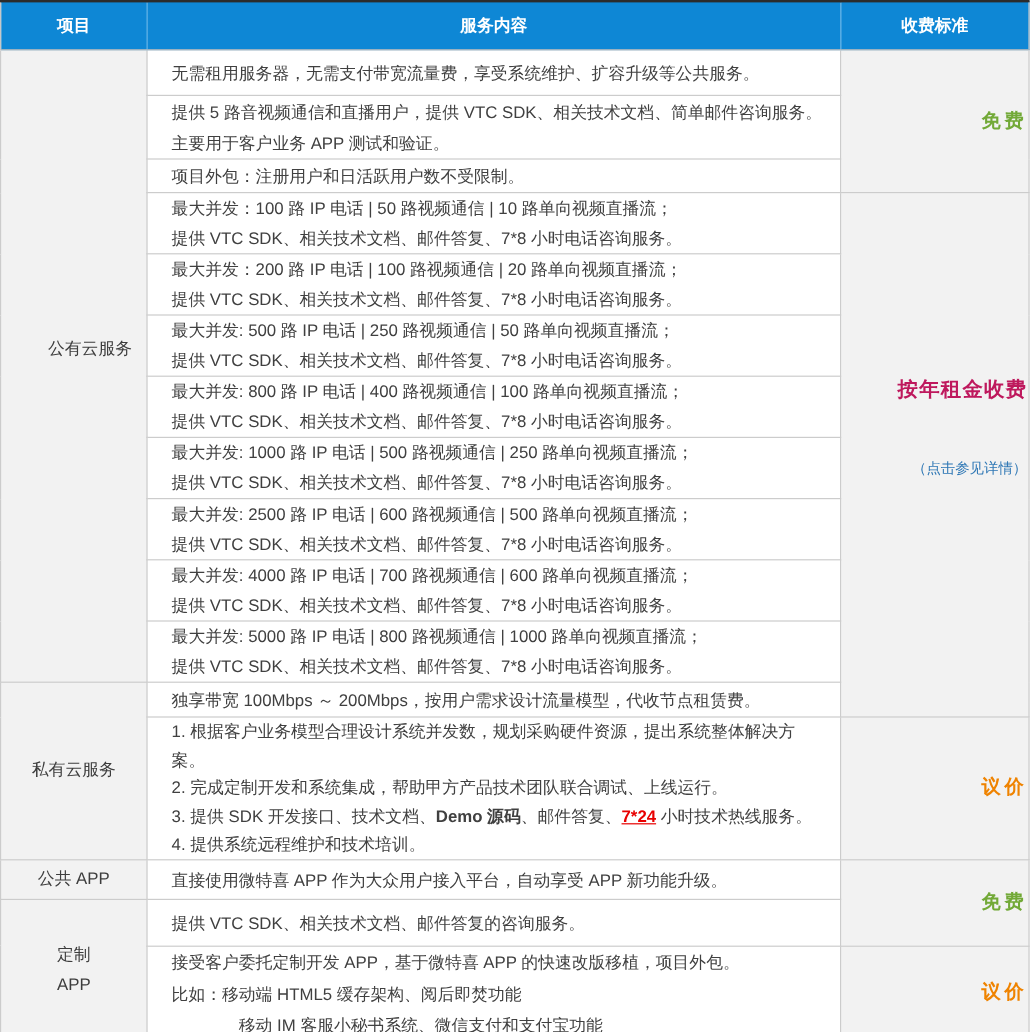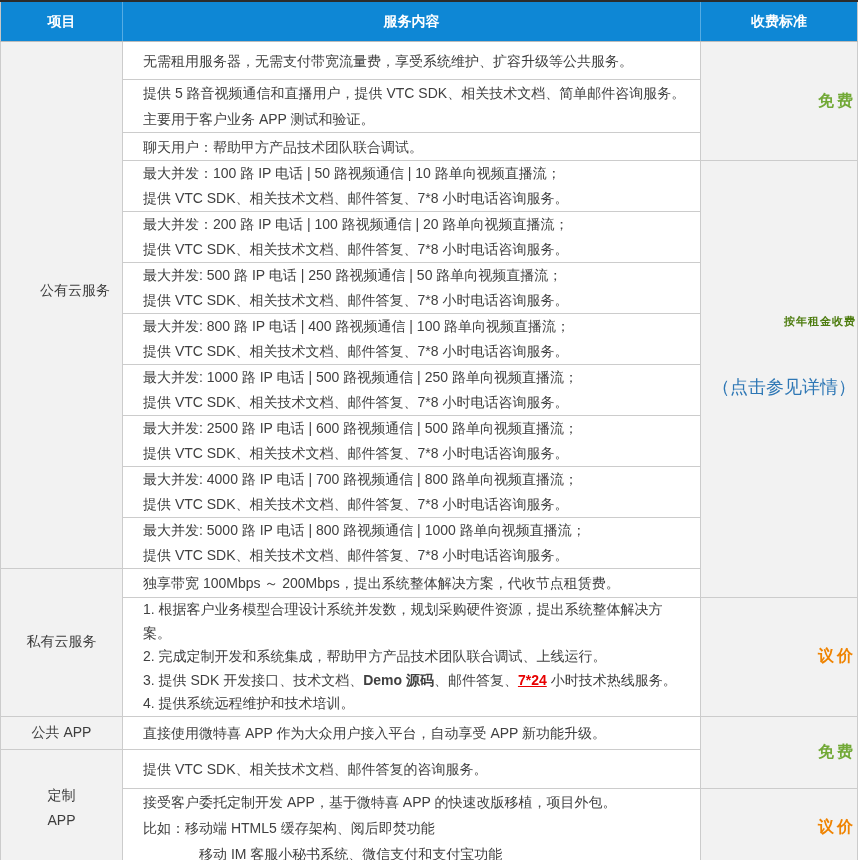--- a/index.html
+++ b/index.html
@@ -16,22 +16,22 @@
   td{border:1px solid #cccccc;vertical-align:middle;}
   .cat{background:#f2f2f2;text-align:center;font-size:14px;color:#3d3d3d;}
   .fee{background:#f2f2f2;text-align:right;}
   .svc{background:#ffffff;padding:0 10px 0 20px;font-size:14px;line-height:25px;}
   .svc.single{line-height:20px;}
   .svc.list{line-height:23.5px;}
   .svc.multi{line-height:26px;}
   .green{color:#72a937;font-weight:bold;font-size:16px;letter-spacing:3px;}
   .orange{color:#ef8300;font-weight:bold;font-size:16px;letter-spacing:3px;}
   .annual-wrap{position:relative;top:-23px;}
-  .annual{color:#4d7c0f;font-weight:bold;font-size:11px;letter-spacing:1px;margin-bottom:46px;}
-  .annual-note{color:#2e77b5;font-size:18px;}
+  .annual{color:#be185d;font-weight:bold;font-size:17px;letter-spacing:1px;margin-bottom:46px;}
+  .annual-note{color:#2e77b5;font-size:12px;}
   .pubcloud-wrap{position:relative;top:-14px;padding-left:27px;}
   .cat .two-line{line-height:25px;}
   .b{font-weight:bold;margin-top:20px;}
   .red{color:#e80000;font-weight:bold;text-decoration:underline;}
   .indent{padding-left:56px;}
   tr.h{height:38px}
   tr.r1{height:38px}
   tr.r2{height:52px}
   tr.r3{height:28px}
   tr.tier{height:50px}
@@ -66,21 +66,21 @@
       <td class="svc single">无需租用服务器，无需支付带宽流量费，享受系统维护、扩容升级等公共服务。</td>
       <td class="fee green" rowspan="3">免费</td>
     </tr>
     <tr class="r2">
       <td class="svc multi">
         <div>提供 5 路音视频通信和直播用户，提供 VTC SDK、相关技术文档、简单邮件咨询服务。</div>
         <div>主要用于客户业务 APP 测试和验证。</div>
       </td>
     </tr>
     <tr class="r3">
-      <td class="svc single">聊天用户：帮助甲方产品技术团队联合调试。</td>
+      <td class="svc single">项目外包：注册用户和日活跃用户数不受限制。</td>
     </tr>
 
     <tr class="tier">
       <td class="svc">
         <div>最大并发：100 路 IP 电话 | 50 路视频通信 | 10 路单向视频直播流；</div>
         <div>提供 VTC SDK、相关技术文档、邮件答复、7*8 小时电话咨询服务。</div>
       </td>
       <td class="fee" rowspan="9">
         <div class="annual-wrap">
           <div class="annual">按年租金收费</div>
@@ -113,34 +113,34 @@
       </td>
     </tr>
     <tr class="tier">
       <td class="svc">
         <div>最大并发: 2500 路 IP 电话 | 600 路视频通信 | 500 路单向视频直播流；</div>
         <div>提供 VTC SDK、相关技术文档、邮件答复、7*8 小时电话咨询服务。</div>
       </td>
     </tr>
     <tr class="tier">
       <td class="svc">
-        <div>最大并发: 4000 路 IP 电话 | 700 路视频通信 | 800 路单向视频直播流；</div>
+        <div>最大并发: 4000 路 IP 电话 | 700 路视频通信 | 600 路单向视频直播流；</div>
         <div>提供 VTC SDK、相关技术文档、邮件答复、7*8 小时电话咨询服务。</div>
       </td>
     </tr>
     <tr class="tier">
       <td class="svc">
         <div>最大并发: 5000 路 IP 电话 | 800 路视频通信 | 1000 路单向视频直播流；</div>
         <div>提供 VTC SDK、相关技术文档、邮件答复、7*8 小时电话咨询服务。</div>
       </td>
     </tr>
 
     <tr class="r12">
       <td class="cat" rowspan="2">私有云服务</td>
-      <td class="svc single">独享带宽 100Mbps ～ 200Mbps，提出系统整体解决方案，代收节点租赁费。</td>
+      <td class="svc single">独享带宽 100Mbps ～ 200Mbps，按用户需求设计流量模型，代收节点租赁费。</td>
     </tr>
     <tr class="r13">
       <td class="svc list">
         <div>1. 根据客户业务模型合理设计系统并发数，规划采购硬件资源，提出系统整体解决方案。</div>
         <div>2. 完成定制开发和系统集成，帮助甲方产品技术团队联合调试、上线运行。</div>
         <div><span>3. 提供 SDK 开发接口、技术文档、</span><span class="b">Demo 源码</span><span>、邮件答复、</span><span class="red">7*24</span><span> 小时技术热线服务。</span></div>
         <div>4. 提供系统远程维护和技术培训。</div>
       </td>
       <td class="fee orange">议价</td>
     </tr>

